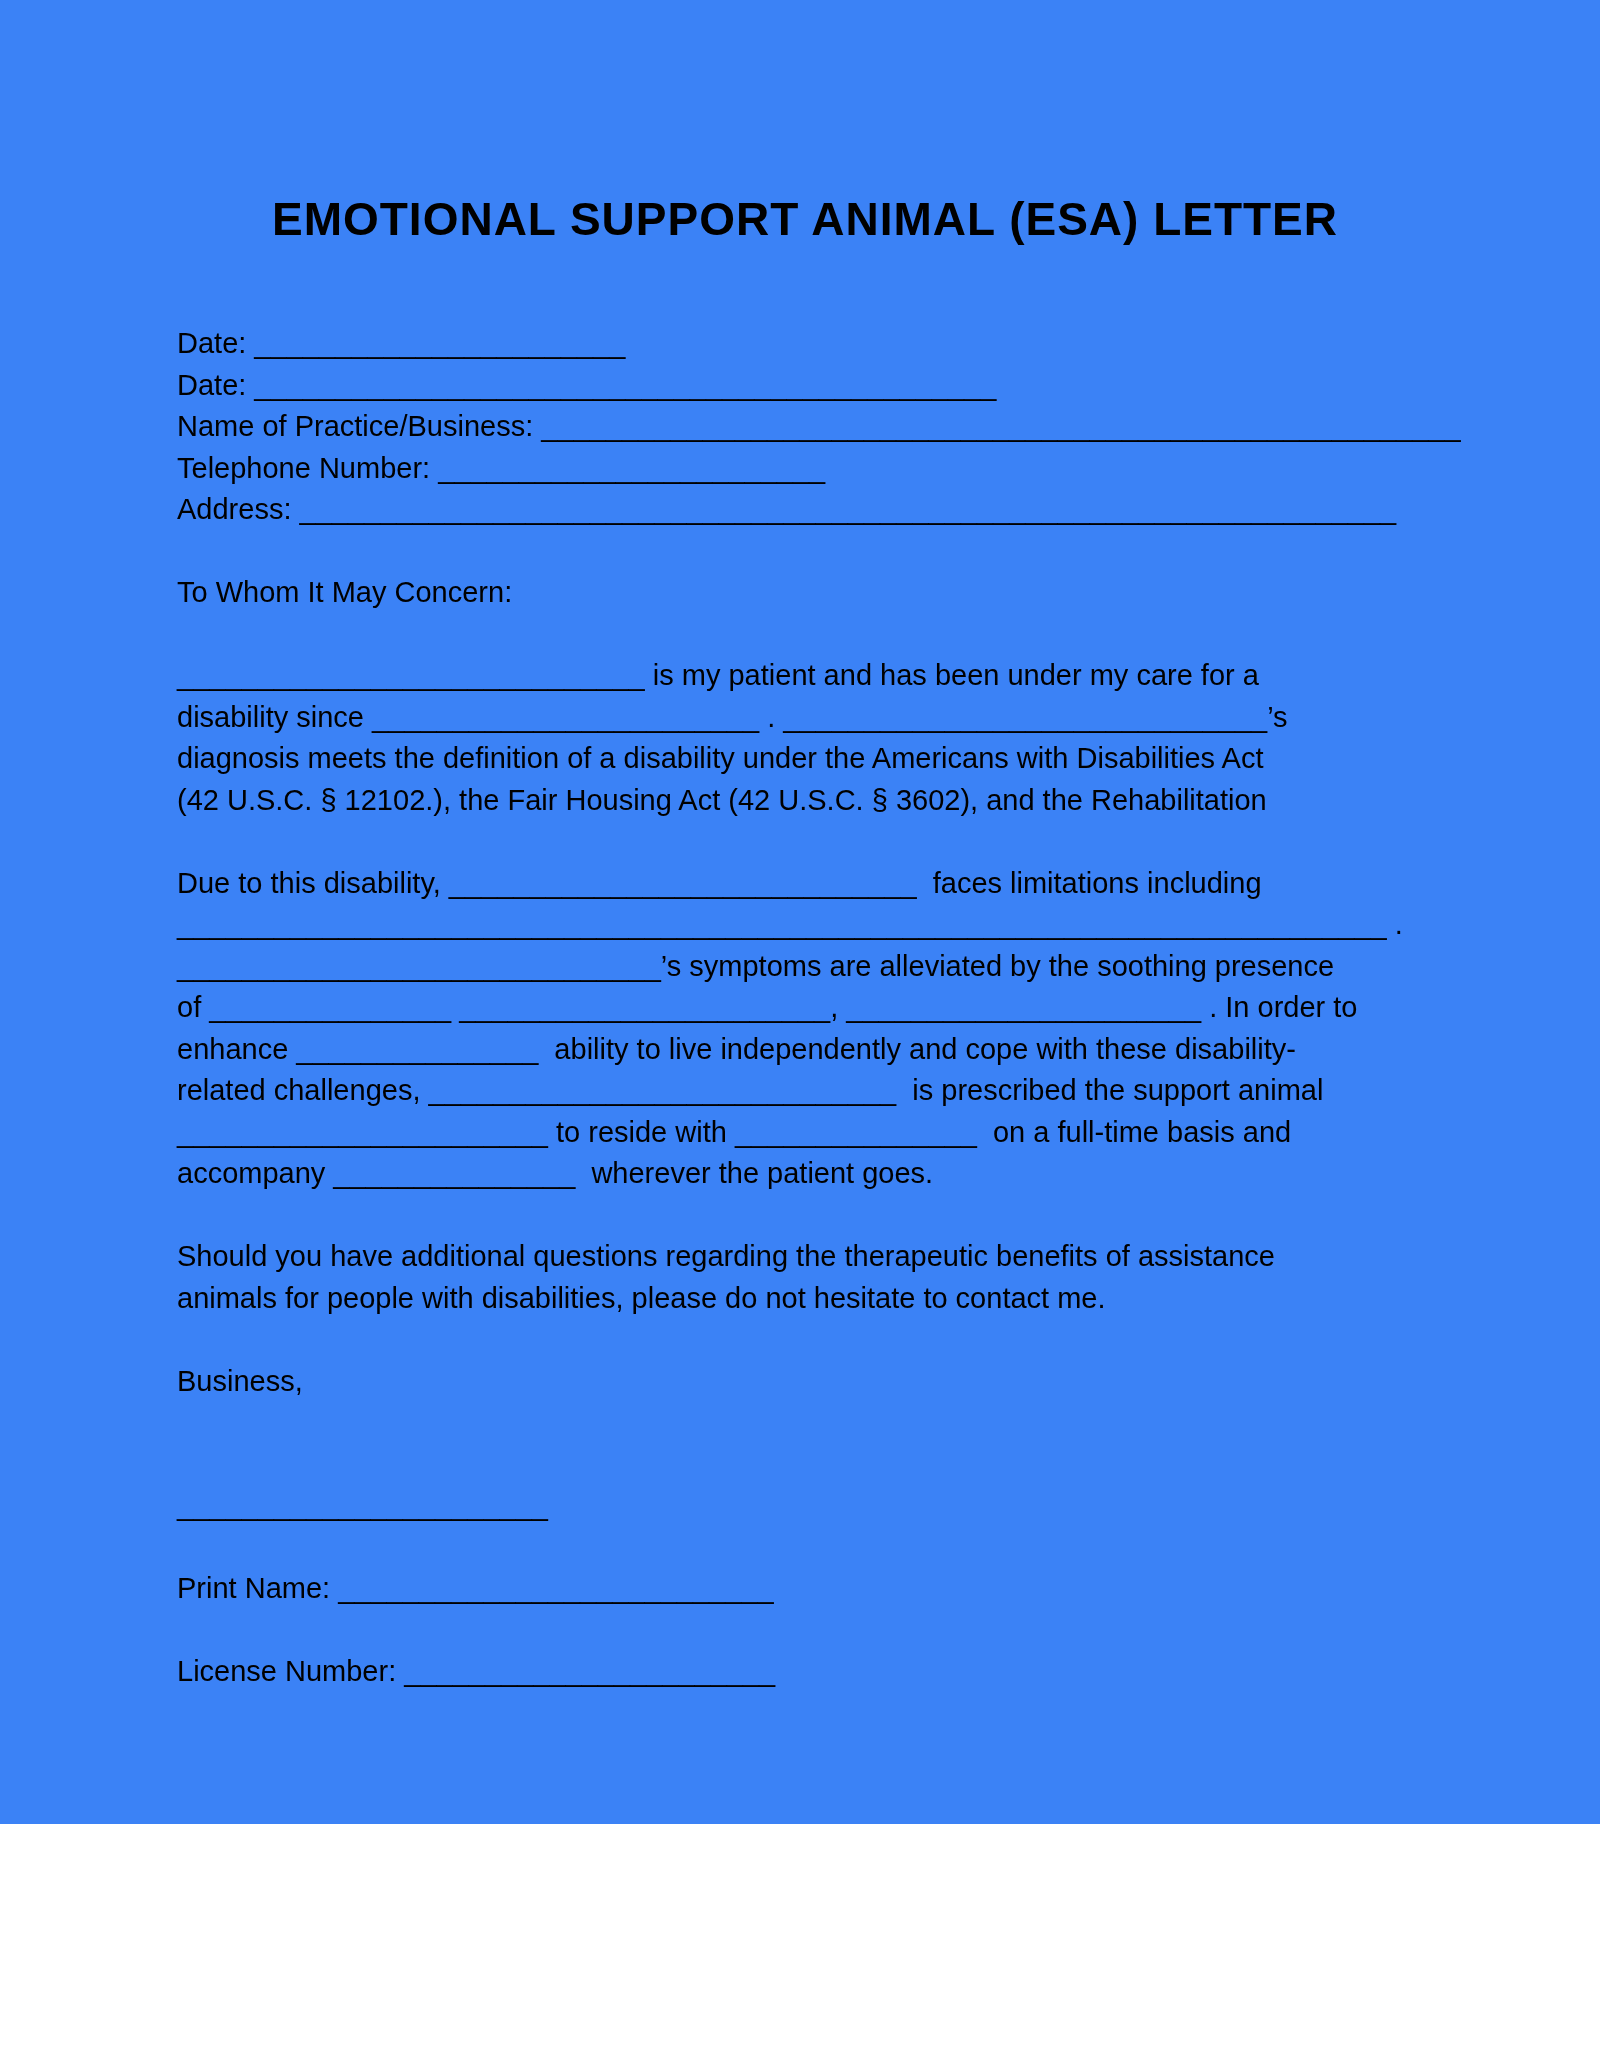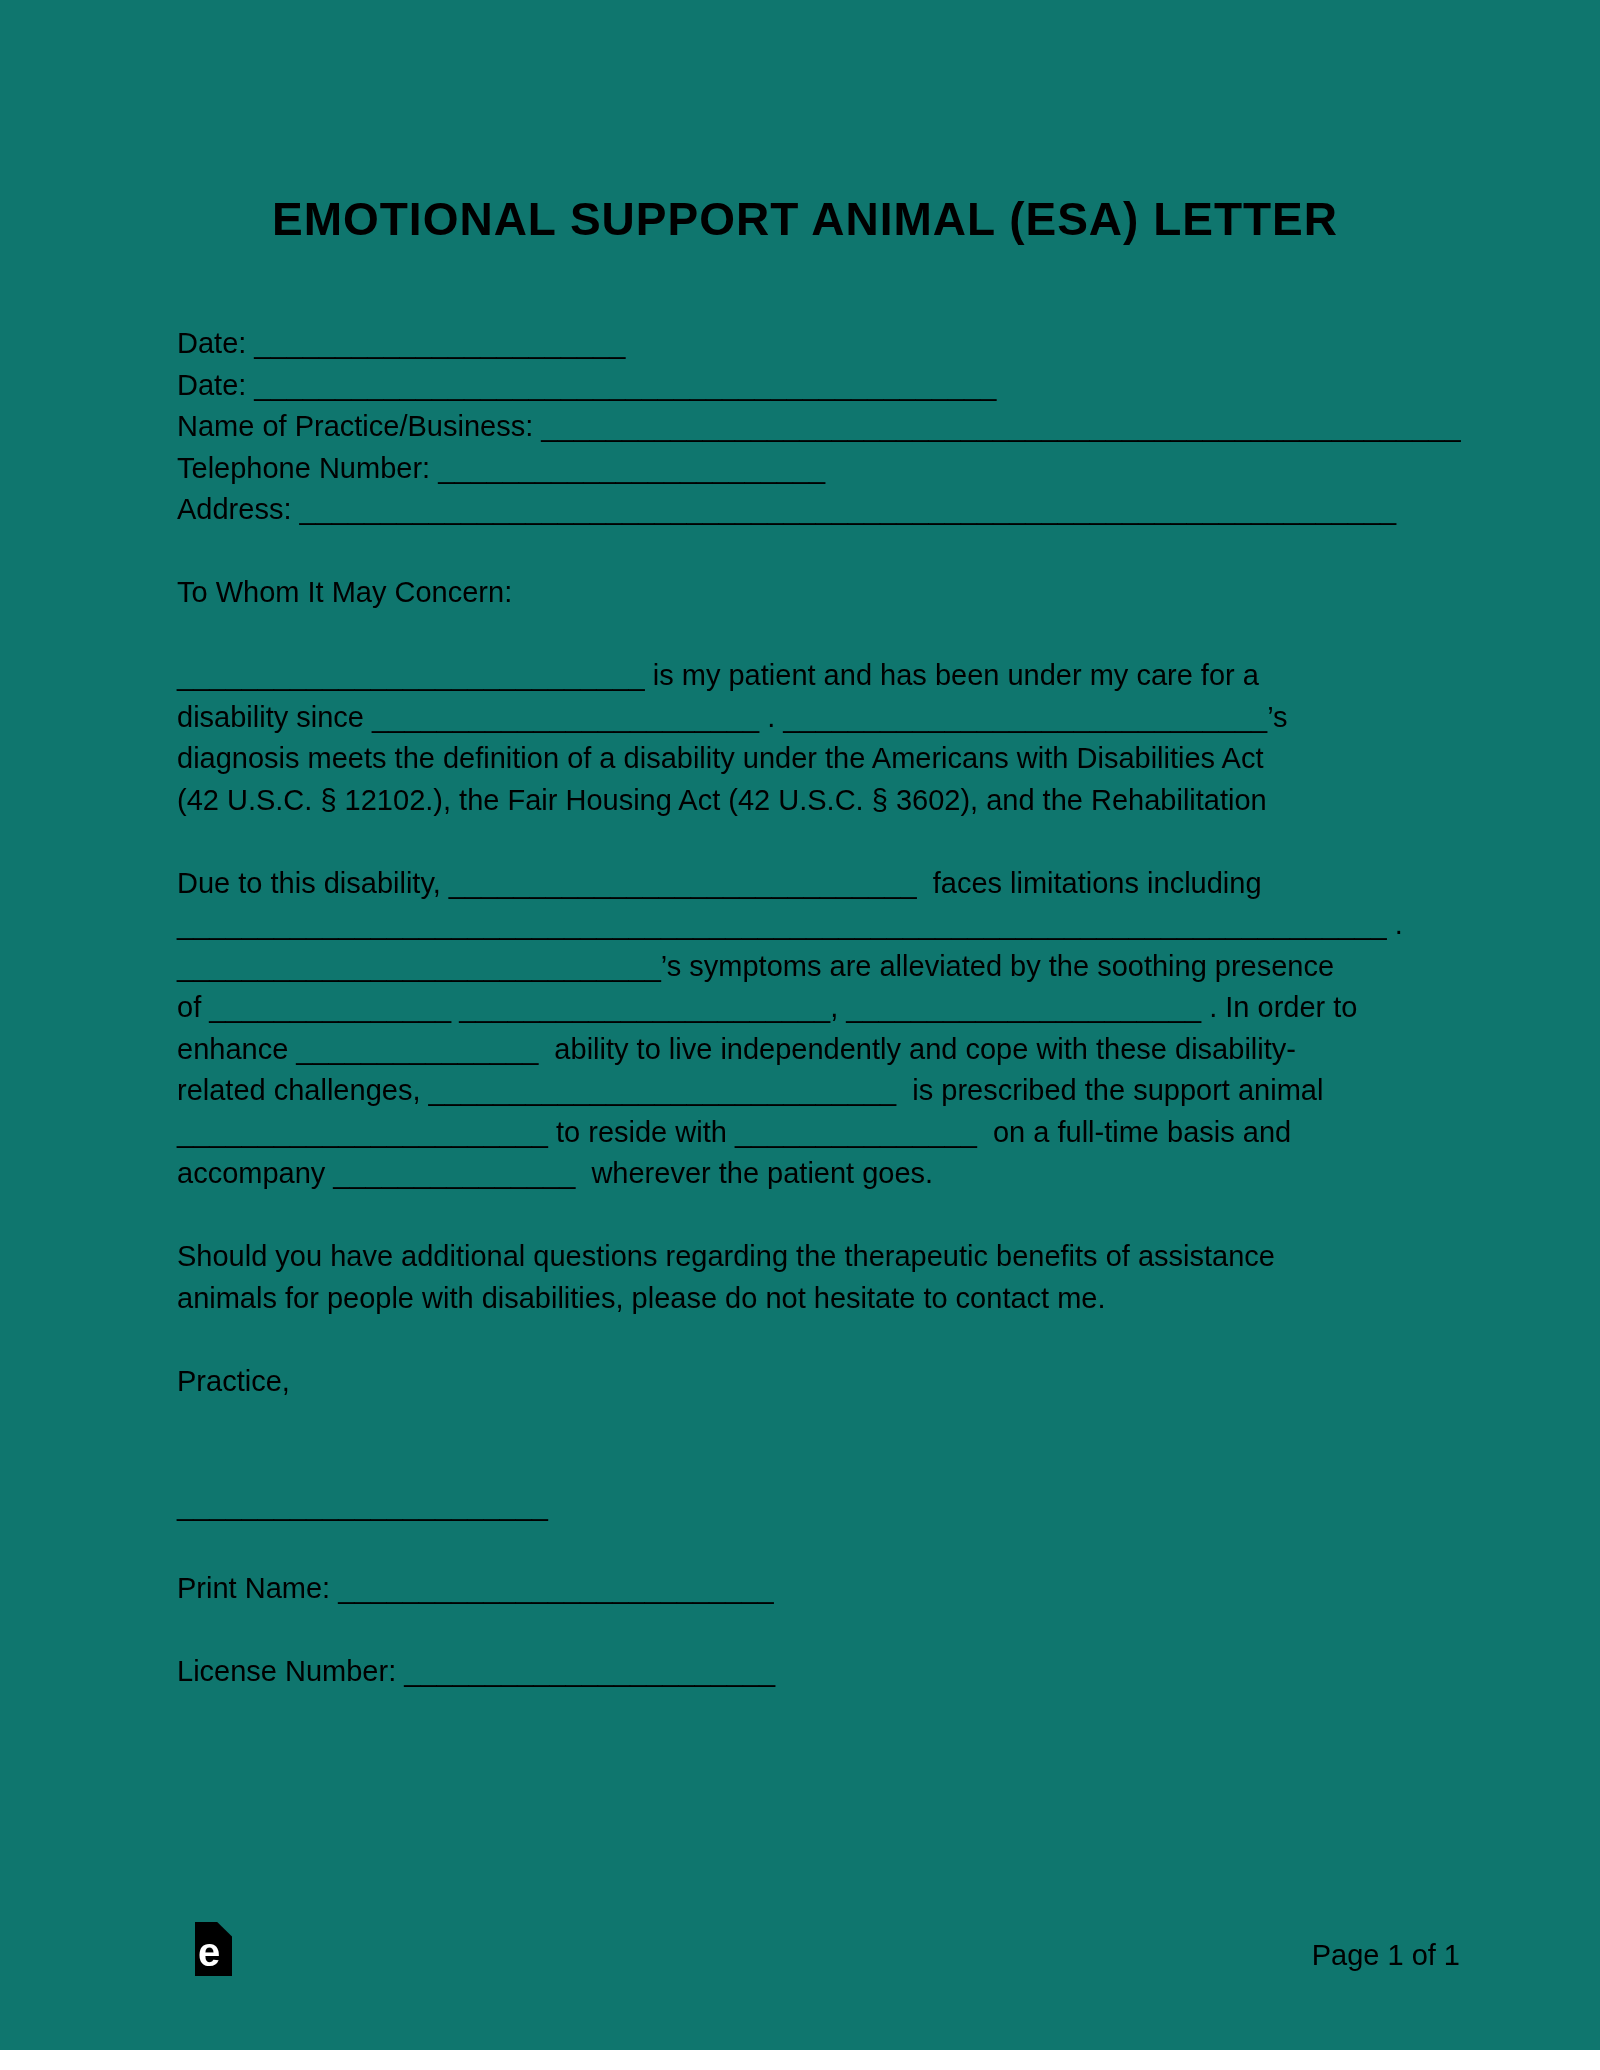--- a/index.html
+++ b/index.html
@@ -3,22 +3,22 @@
 <meta charset="utf-8">
 <style>
   html, body {
     margin: 0;
     padding: 0;
     background: #ffffff;
   }
   .page {
     position: relative;
     width: 1600px;
-    height: 2050px;
-    background: #0f766e;
+    height: 1824px;
+    background: #3b82f6;
     color: #000000;
     font-family: "Liberation Sans", sans-serif;
     overflow: hidden;
   }
   .doc-title {
     position: absolute;
     top: 192px;
     left: 180px;
     width: 1250px;
     text-align: center;
@@ -125,21 +125,21 @@
       <div class="line">_______________________ to reside with _______________  on a full-time basis and</div>
       <div class="line">accompany _______________  wherever the patient goes.</div>
     </div>
 
     <div class="block">
       <div class="line">Should you have additional questions regarding the therapeutic benefits of assistance</div>
       <div class="line">animals for people with disabilities, please do not hesitate to contact me.</div>
     </div>
 
     <div class="block block-closing">
-      <div class="line">Practice,</div>
+      <div class="line">Business,</div>
     </div>
 
     <div class="block">
       <div class="line">_______________________</div>
     </div>
 
     <div class="block">
       <div class="line">Print Name: ___________________________</div>
     </div>
 

